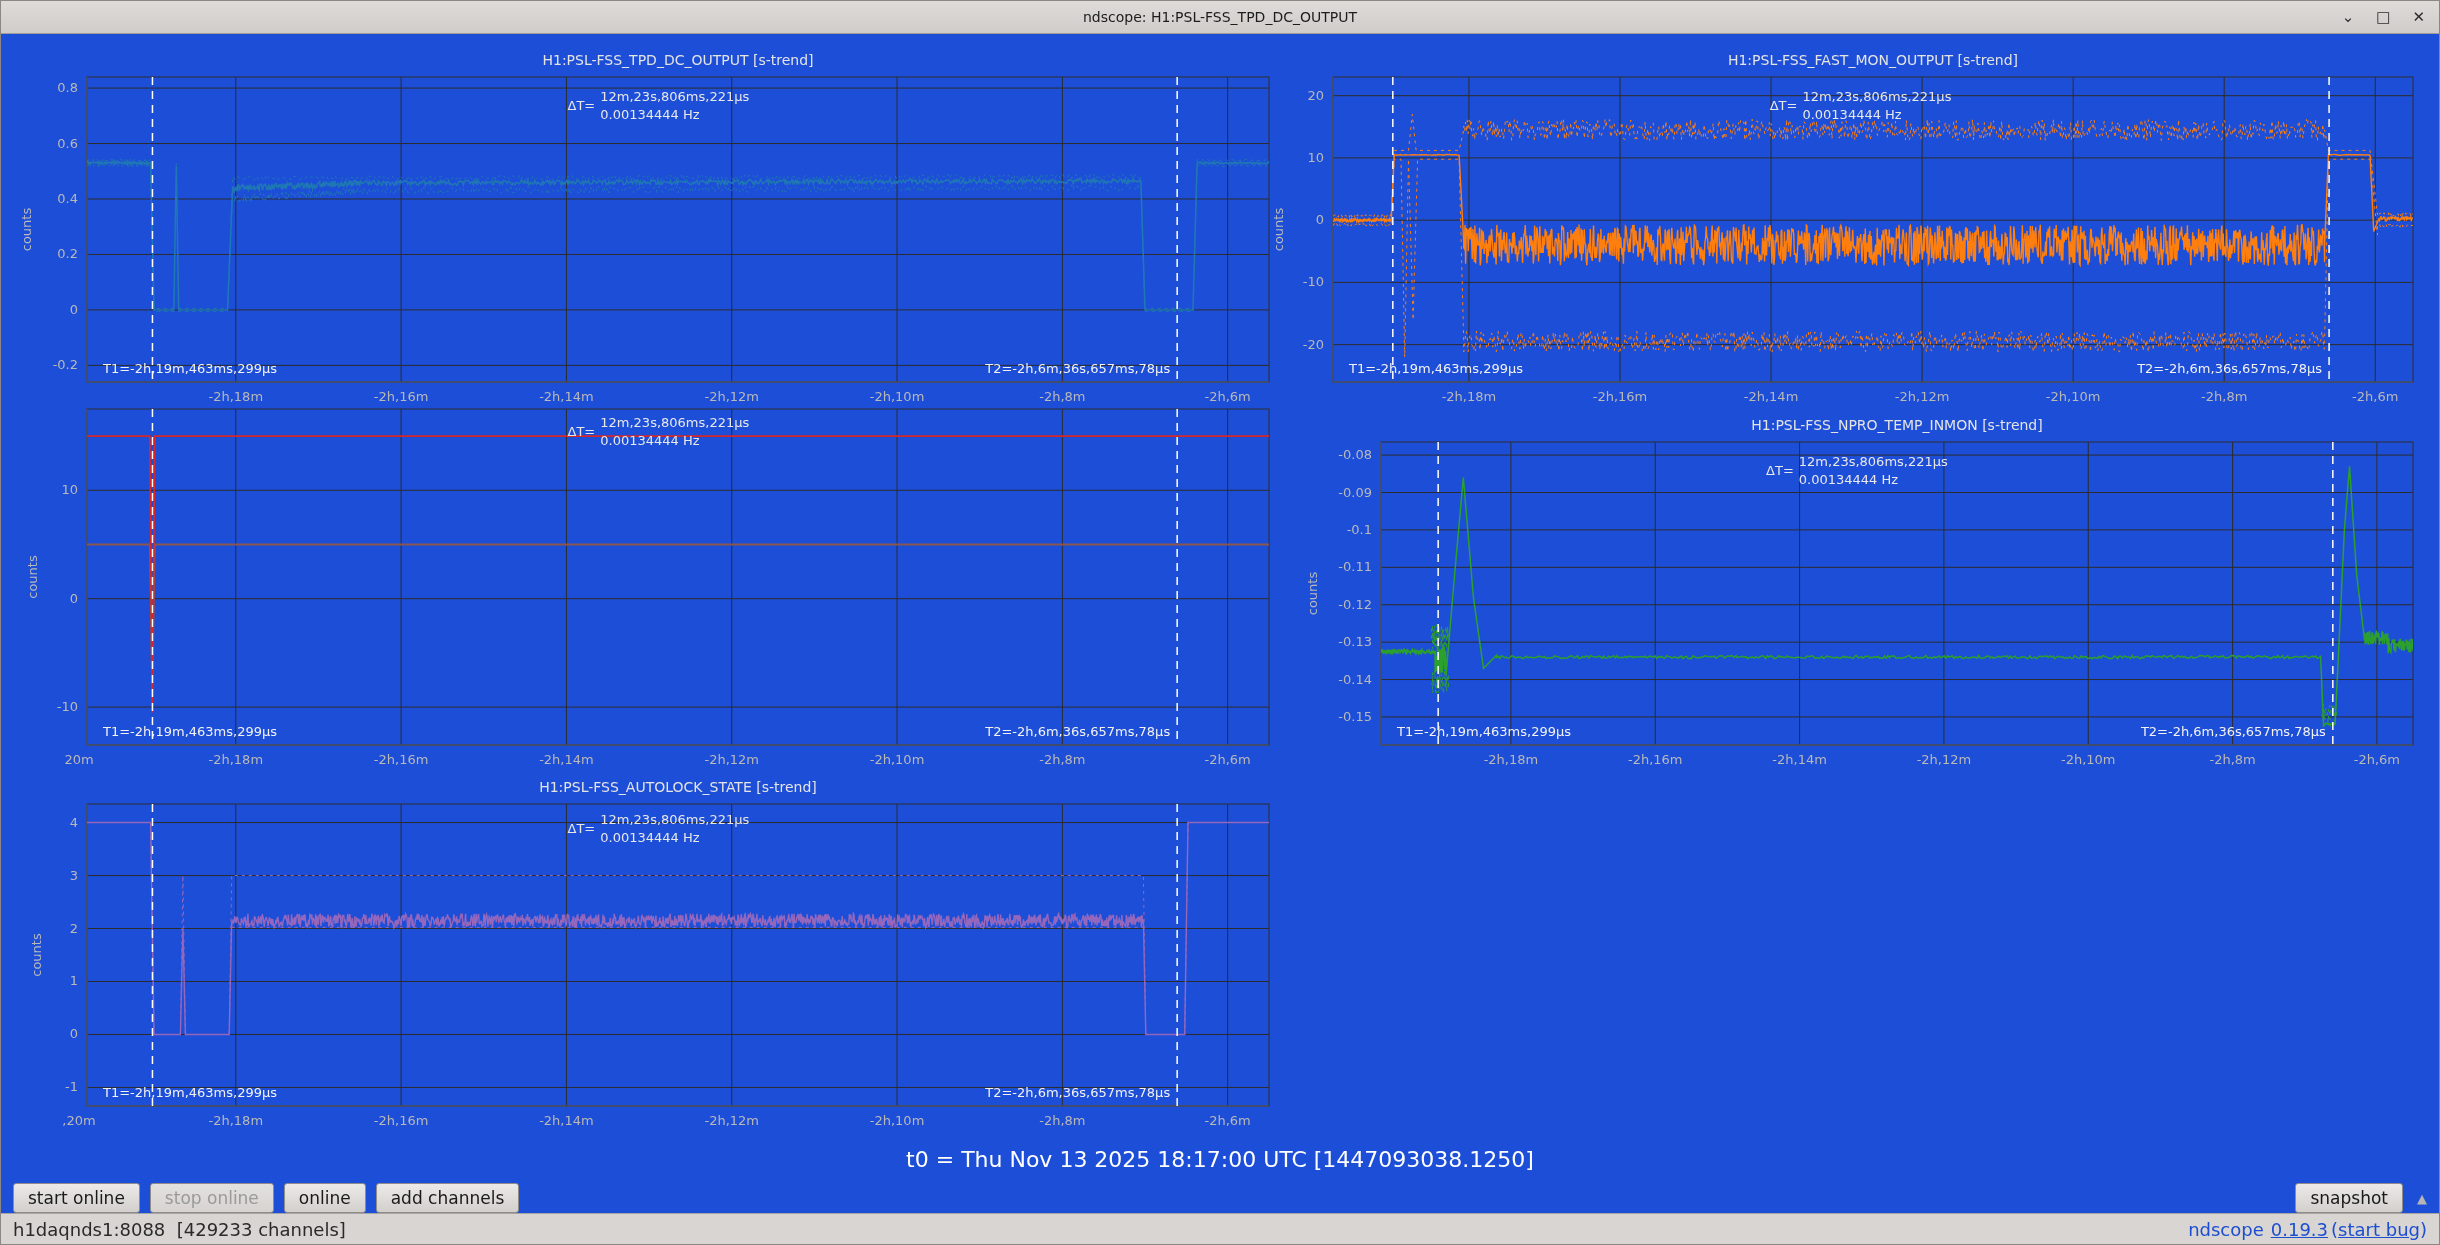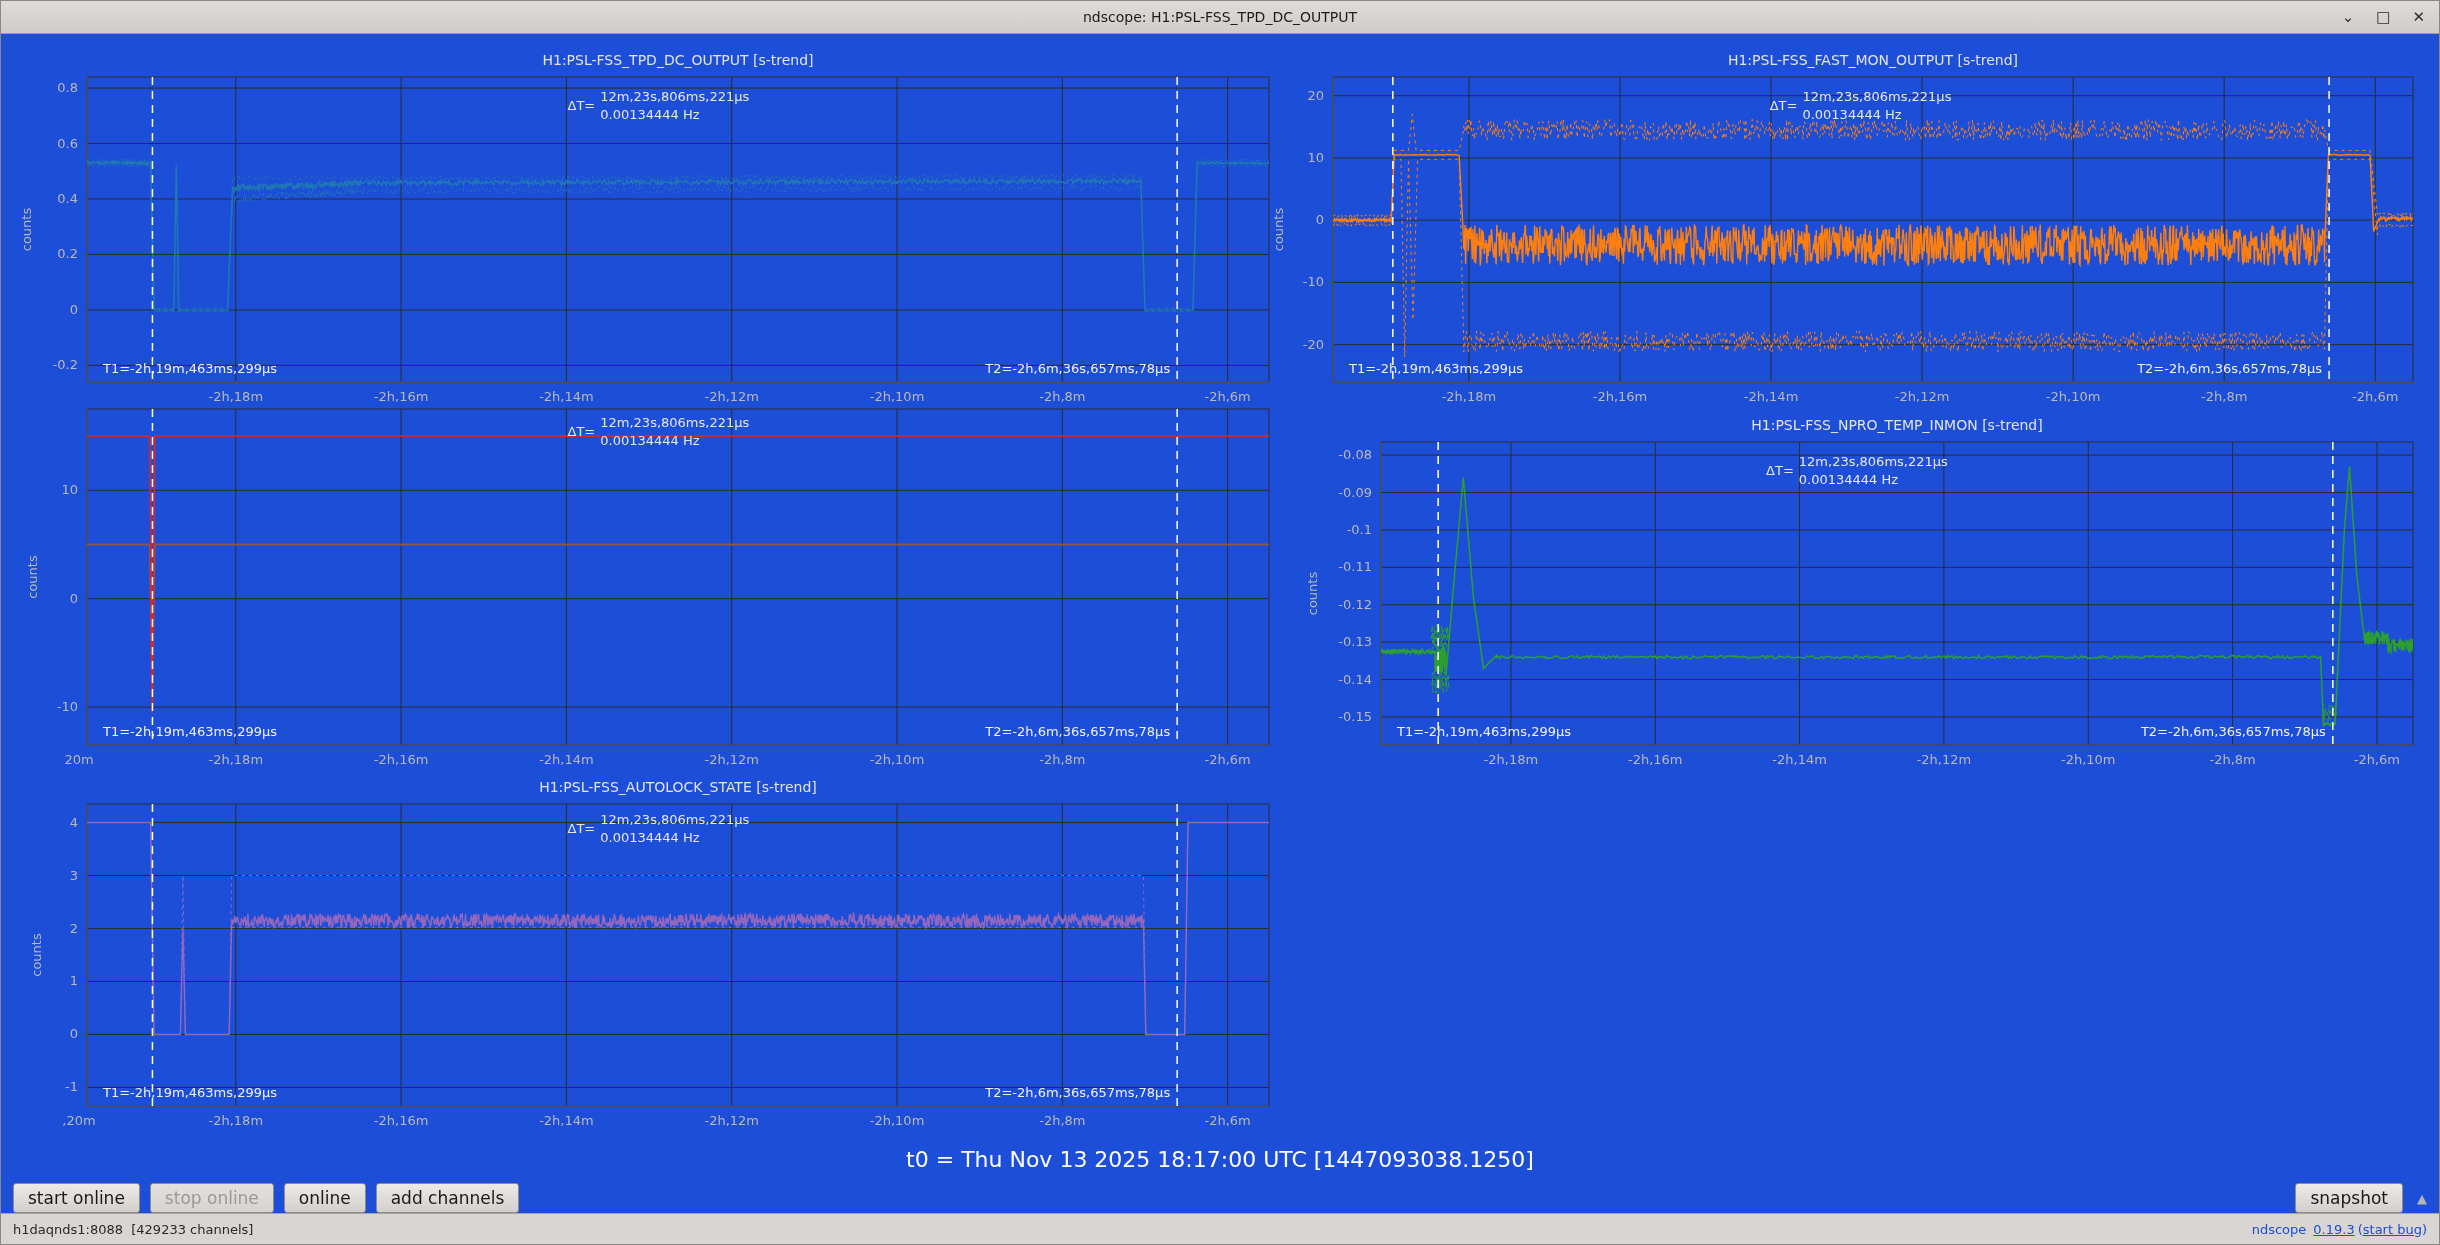--- a/index.html
+++ b/index.html
@@ -33,21 +33,21 @@
   .toolbar{position:absolute;left:0;right:0;top:1180px;height:34px;display:flex;align-items:center;
     padding:0 12px;gap:10px;background:transparent;}
   .toolbar .spacer{flex:1;}
   .btn{font-family:"DejaVu Sans","Liberation Sans",sans-serif;font-size:17px;color:#1a1a1a;
     background:linear-gradient(#eceae8,#d2cfcc);border:1px solid #8f8c89;border-radius:3px;
     padding:4px 14px;line-height:1.2;cursor:default;}
   .btn.disabled{color:#9a9a9a;background:linear-gradient(#e3e1df,#d6d3d0);}
   .scroll-arrow{color:#b5b5b5;font-size:13px;margin-left:4px;}
   
   .statusbar{position:absolute;left:0;right:0;bottom:0;height:31px;background:#d8d5d2;
-    border-top:1px solid #a7a4a1;display:flex;align-items:center;padding:0 12px;font-size:13px;color:#2a2a2a;}
+    border-top:1px solid #a7a4a1;display:flex;align-items:center;padding:0 12px;font-size:18px;color:#2a2a2a;}
   .statusbar .server{white-space:pre;}
   .statusbar .spacer{flex:1;}
   .statusbar a{color:#1d4ed0;text-decoration:none;margin-left:7px;}
   .statusbar a.u{text-decoration:underline;}
   .statusbar .paren{color:#1d4ed0;margin-left:3px;}
 </style>
 </head>
 <body>
 
 <div class="window">

